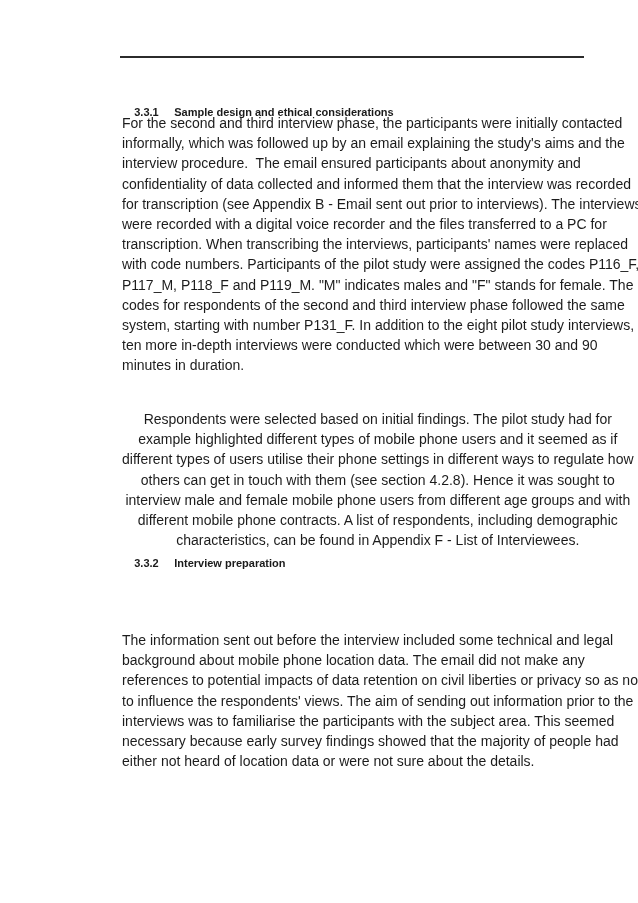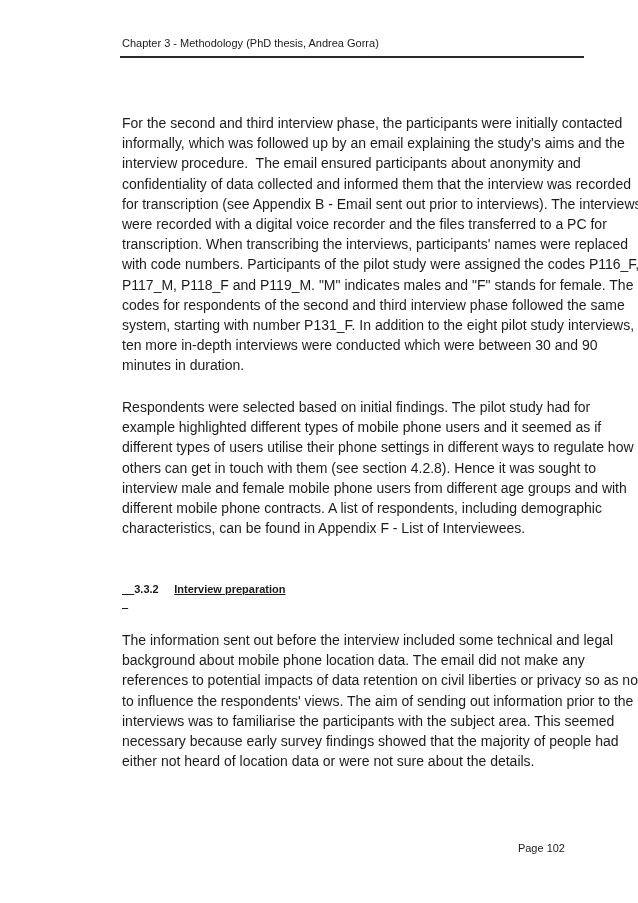--- a/index.html
+++ b/index.html
@@ -35,52 +35,54 @@
     font-size: 11px;
     font-weight: bold;
     line-height: 14px;
     white-space: pre;
   }
   .heading-number {
     display: inline-block;
     width: 40px;
   }
   .heading-331 { top: 91px; }
-  .heading-332 { top: 568px; text-decoration: underline; }
+  .heading-332 { top: 542px; }
   .para {
     position: absolute;
     left: 122px;
     font-size: 14px;
     line-height: 20.2px;
     white-space: pre;
     color: #1c1c1c;
   }
   .para-1 { top: 113px; }
-  .para-2 { top: 397px; }
+  .para-2 { top: 409px; text-align: center; }
   .para-3 { top: 594px; margin-top: 36px; }
   .footer {
     position: absolute;
     left: 122px;
     top: 841px;
     width: 443px;
     text-align: right;
     font-size: 11px;
     line-height: 14px;
     white-space: pre;
   }
 </style>
 </head>
 <body>
 
 <div class="page">
 
-  <div class="header-text">Chapter 3 - Methodology (PhD thesis, Andrea Gorra)</div>
 
   <div class="header-rule"></div>
 
+  <div class="section-heading heading-331">
+    <span class="heading-number">3.3.1</span><span>Sample design and ethical considerations</span>
+  </div>
 
   <div class="para para-1">For the second and third interview phase, the participants were initially contacted
 informally, which was followed up by an email explaining the study's aims and the
 interview procedure.  The email ensured participants about anonymity and
 confidentiality of data collected and informed them that the interview was recorded
 for transcription (see Appendix B - Email sent out prior to interviews). The interviews
 were recorded with a digital voice recorder and the files transferred to a PC for
 transcription. When transcribing the interviews, participants' names were replaced
 with code numbers. Participants of the pilot study were assigned the codes P116_F,
 P117_M, P118_F and P119_M. "M" indicates males and "F" stands for female. The
@@ -102,15 +104,14 @@
   </div>
 
   <div class="para para-3">The information sent out before the interview included some technical and legal
 background about mobile phone location data. The email did not make any
 references to potential impacts of data retention on civil liberties or privacy so as not
 to influence the respondents' views. The aim of sending out information prior to the
 interviews was to familiarise the participants with the subject area. This seemed
 necessary because early survey findings showed that the majority of people had
 either not heard of location data or were not sure about the details.</div>
 
-  <div class="footer">Page 102</div>
 
 </div>
 
 </body></html>

